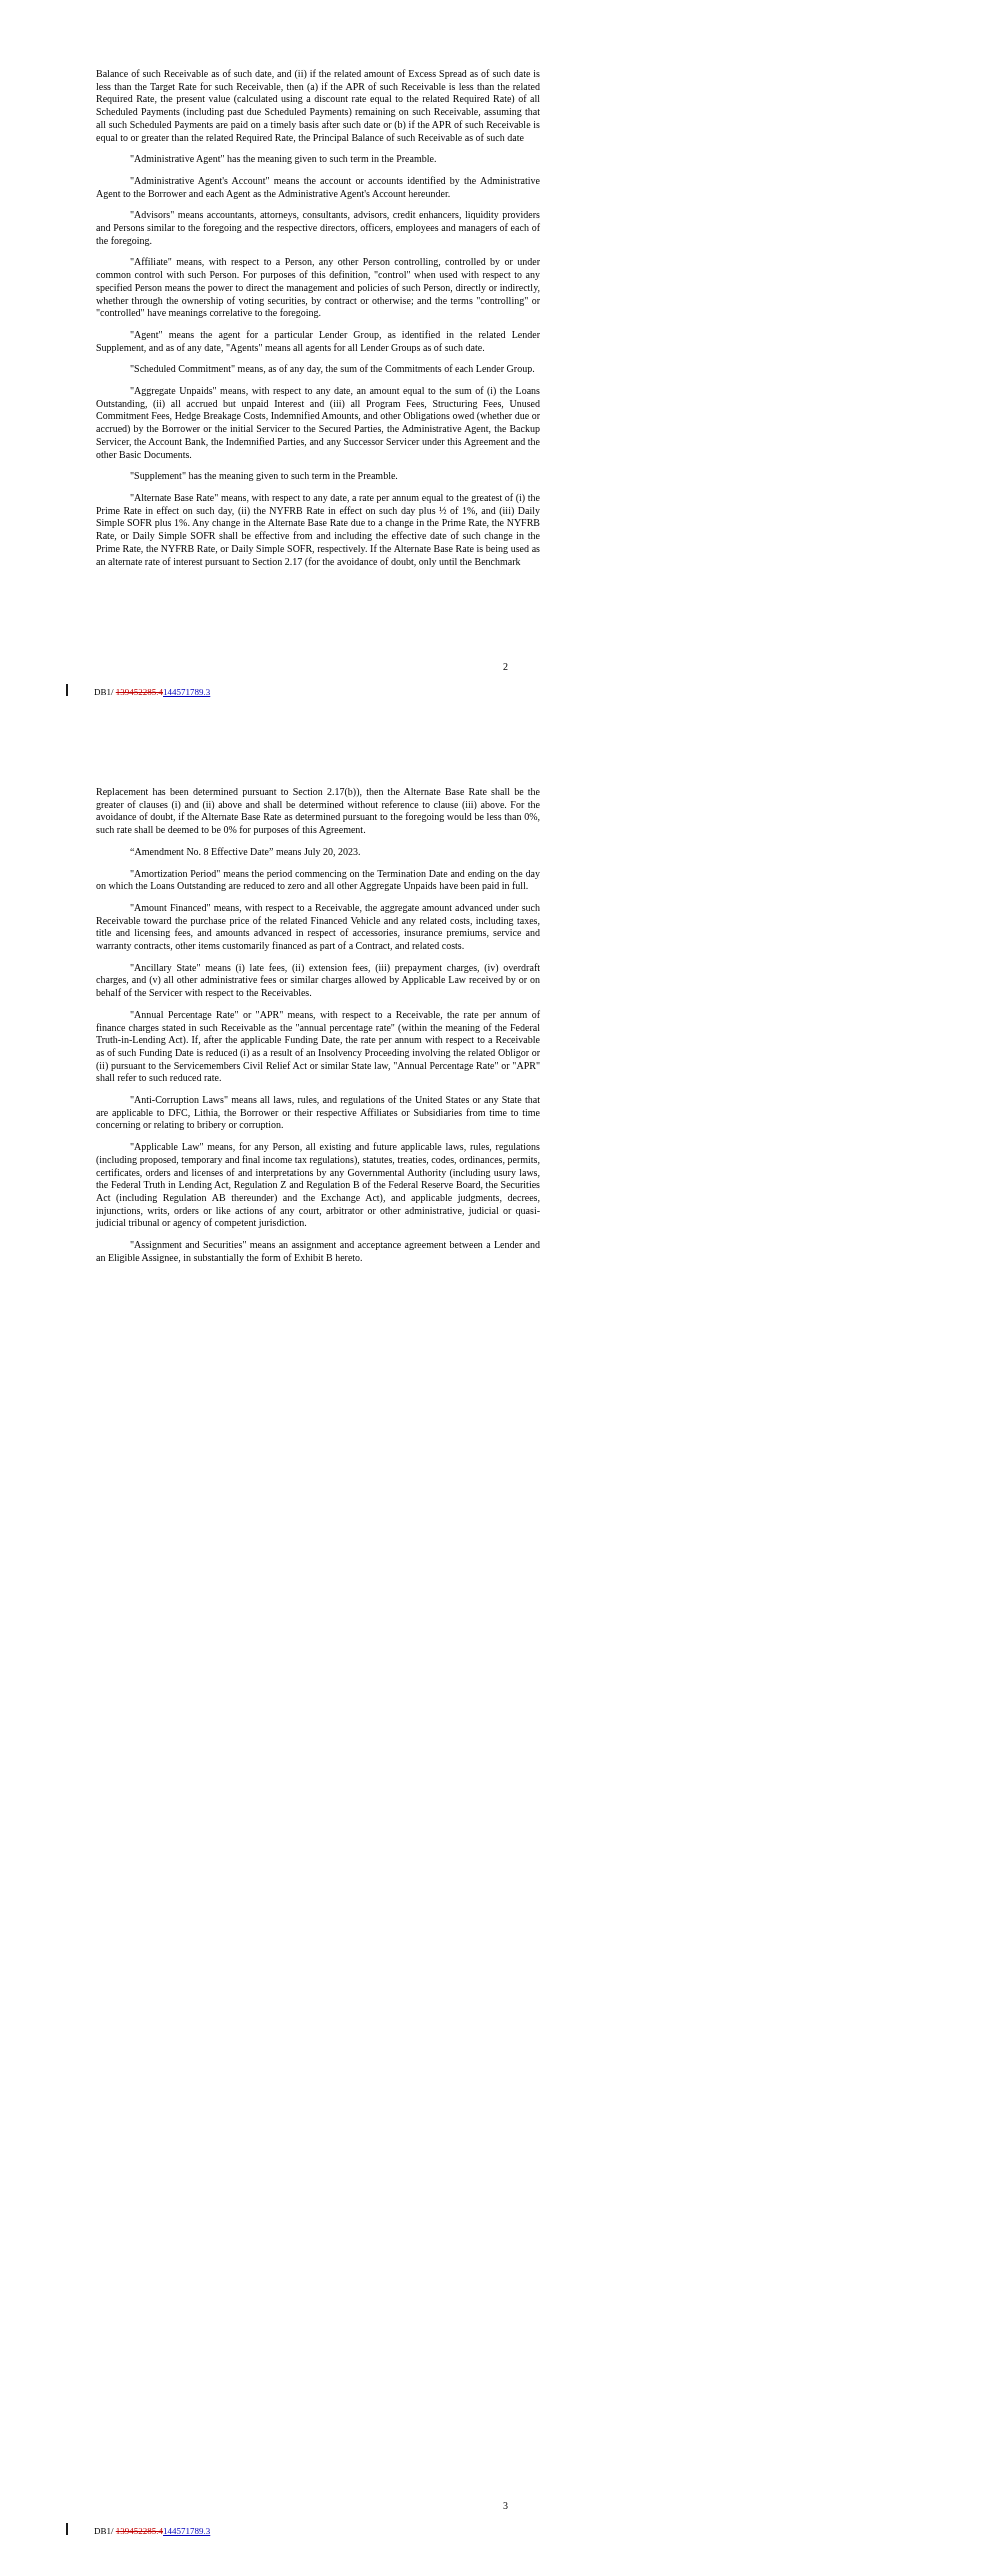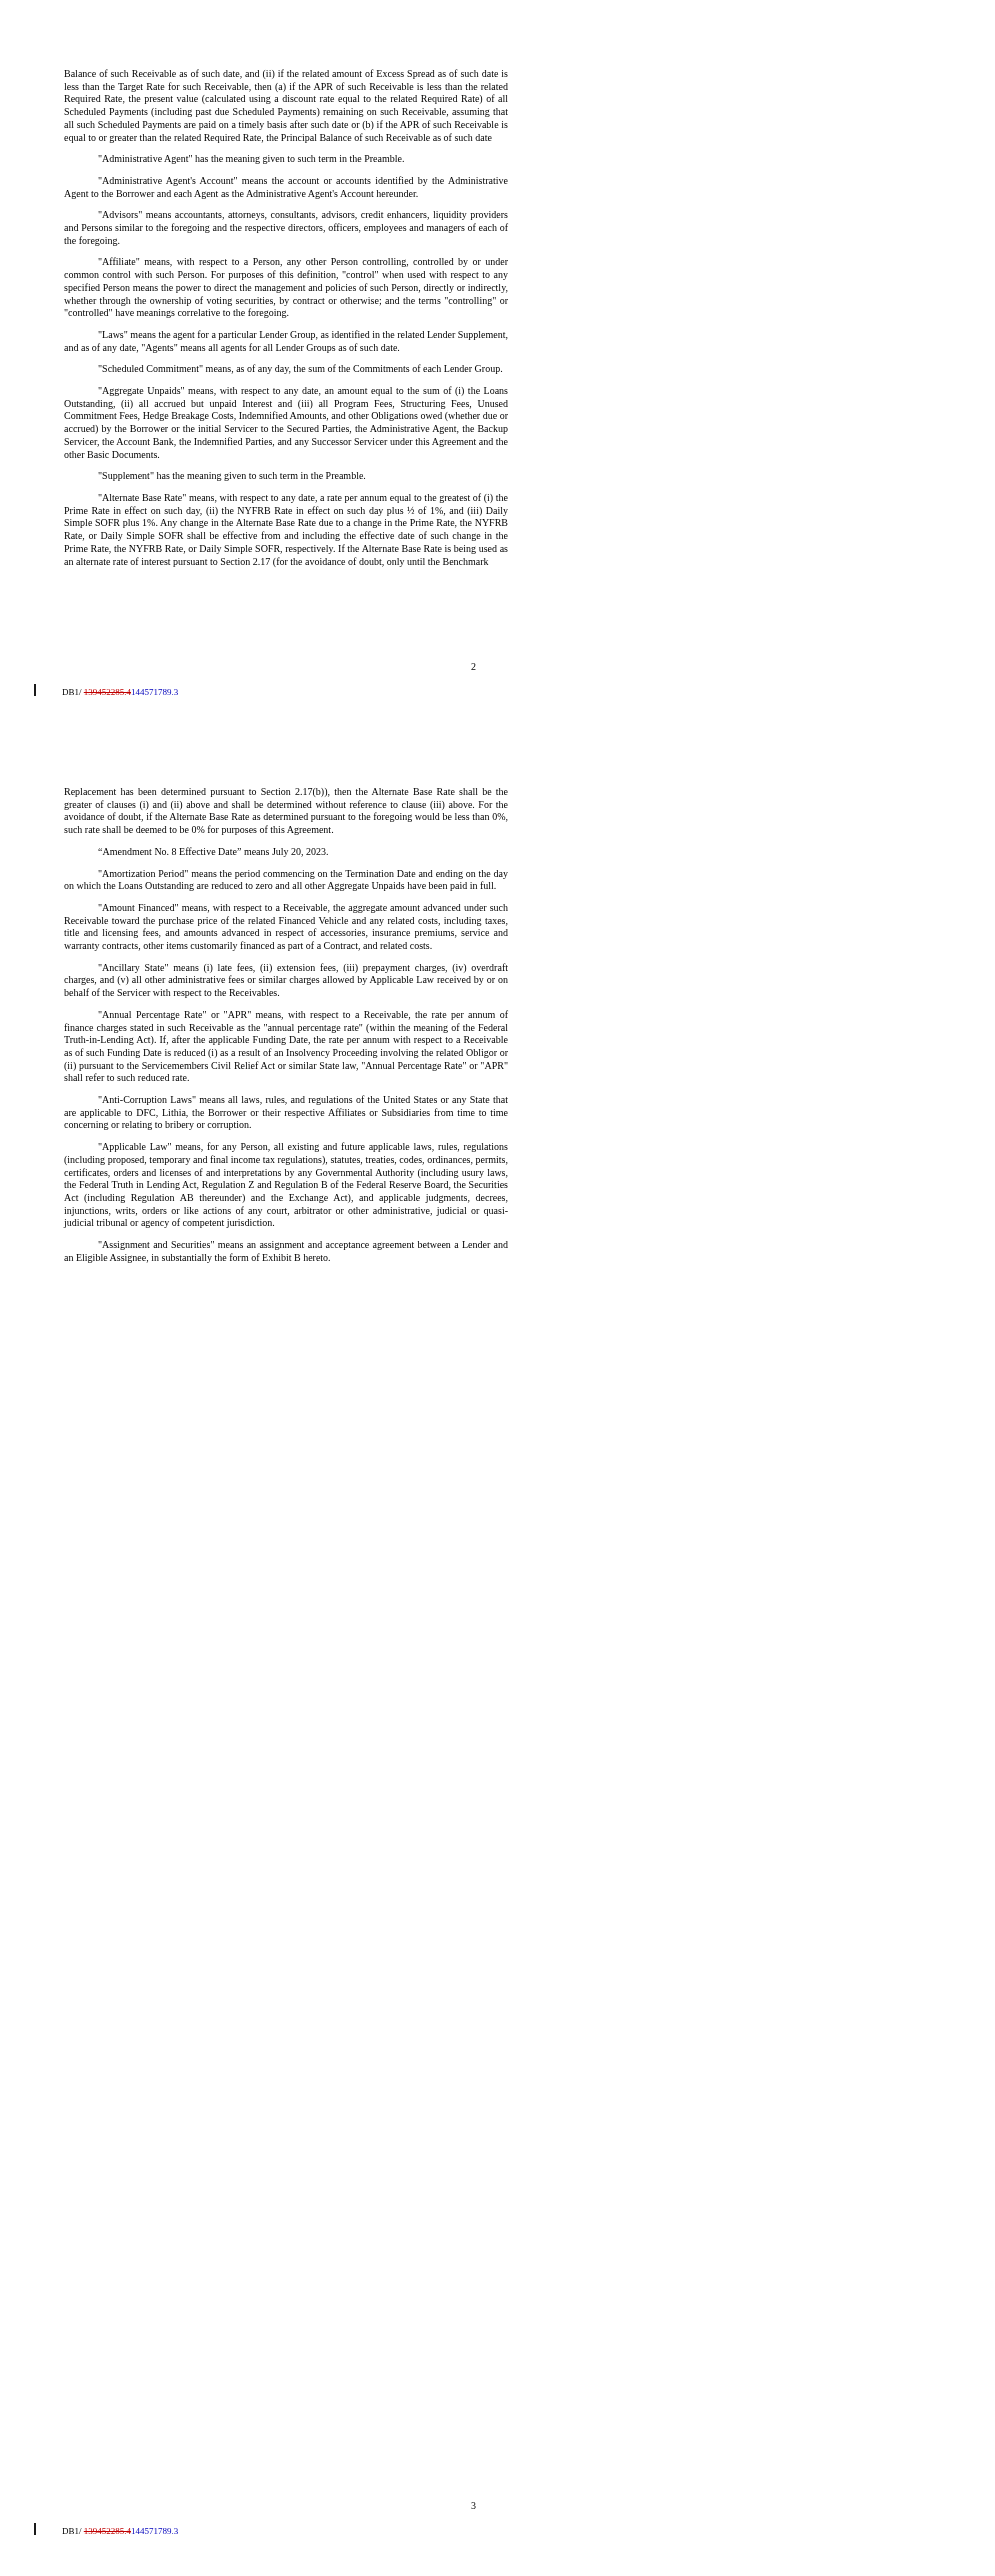--- a/index.html
+++ b/index.html
@@ -7,21 +7,21 @@
     width: 995px;
     height: 2576px;
     position: relative;
     background: #ffffff;
     overflow: hidden;
     font-family: "Liberation Serif", serif;
     color: #000000;
     --deleted: #c00000;
     --inserted: #0000bb;
   }
-  .doc { position: absolute; inset: 0; }
+  .doc { position: absolute; inset: 0; margin-left: 32px; }
 
   .content {
     position: absolute;
     left: 64px;
     width: 444px;
     font-size: 10px;
     line-height: 12.7px;
     text-align: justify;
   }
   .content-p2 { top: 68px; }
@@ -46,21 +46,21 @@
     position: absolute;
     left: 62px;
     font-size: 9px;
     line-height: 11.3px;
     white-space: nowrap;
   }
   .footer-2 { top: 687px; }
   .footer-3 { top: 2526px; }
 
   .footer .del { color: var(--deleted); text-decoration: line-through; text-align: center; }
-  .footer .ins { color: var(--inserted); }
+  .footer .ins { color: var(--inserted); text-decoration: underline; }
 
   .change-bar {
     position: absolute;
     left: 34px;
     width: 1.9px;
     height: 12.3px;
     background: #1a1a1a;
   }
   .bar-2 { top: 684px; }
   .bar-3 { top: 2523px; }
@@ -70,21 +70,21 @@
 
 <div class="doc">
 
   <section>
     <div class="content content-p2">
         <p class="para no-indent"><span>Balance of such Receivable as of such date, and (ii) if the related amount of Excess Spread as of such date is less than the Target Rate for such Receivable, then (a) if the APR of such Receivable is less than the related Required Rate, the present value (calculated using a discount rate equal to the related Required Rate) of all Scheduled Payments (including past due Scheduled Payments) remaining on such Receivable, assuming that all such Scheduled Payments are paid on a timely basis after such date or (b) if the APR of such Receivable is equal to or greater than the related Required Rate, the Principal Balance of such Receivable as of such date</span></p>
         <p class="para"><span>"</span><span class="term">Administrative Agent</span><span>" has the meaning given to such term in the Preamble.</span></p>
         <p class="para"><span>"</span><span class="term">Administrative Agent's Account</span><span>" means the account or accounts identified by the Administrative Agent to the Borrower and each Agent as the Administrative Agent's Account hereunder.</span></p>
         <p class="para"><span>"</span><span class="term">Advisors</span><span>" means accountants, attorneys, consultants, advisors, credit enhancers, liquidity providers and Persons similar to the foregoing and the respective directors, officers, employees and managers of each of the foregoing.</span></p>
         <p class="para"><span>"</span><span class="term">Affiliate</span><span>" means, with respect to a Person, any other Person controlling, controlled by or under common control with such Person.  For purposes of this definition, "control" when used with respect to any specified Person means the power to direct the management and policies of such Person, directly or indirectly, whether through the ownership of voting securities, by contract or otherwise; and the terms "controlling" or "controlled" have meanings correlative to the foregoing.</span></p>
-        <p class="para"><span>"</span><span class="term">Laws</span><span>" means the agent for a particular Lender Group, as identified in the related Lender Supplement, and as of any date, "</span><span class="term">Agents</span><span>" means all agents for all Lender Groups as of such date.</span></p>
+        <p class="para"><span>"</span><span class="term">Agent</span><span>" means the agent for a particular Lender Group, as identified in the related Lender Supplement, and as of any date, "</span><span class="term">Agents</span><span>" means all agents for all Lender Groups as of such date.</span></p>
         <p class="para"><span>"</span><span class="term">Scheduled Commitment</span><span>" means, as of any day, the sum of the Commitments of each Lender Group.</span></p>
         <p class="para"><span>"</span><span class="term">Aggregate Unpaids</span><span>" means, with respect to any date, an amount equal to the sum of (i) the Loans Outstanding, (ii) all accrued but unpaid Interest and (iii) all Program Fees, Structuring Fees, Unused Commitment Fees, Hedge Breakage Costs, Indemnified Amounts, and other Obligations owed (whether due or accrued) by the Borrower or the initial Servicer to the Secured Parties, the Administrative Agent, the Backup Servicer, the Account Bank, the Indemnified Parties, and any Successor Servicer under this Agreement and the other Basic Documents.</span></p>
         <p class="para"><span>"</span><span class="term">Supplement</span><span>" has the meaning given to such term in the Preamble.</span></p>
         <p class="para"><span>"</span><span class="term">Alternate Base Rate</span><span>" means, with respect to any date, a rate per annum equal to the greatest of (i) the Prime Rate in effect on such day, (ii) the NYFRB Rate in effect on such day plus ½ of 1%, and (iii) Daily Simple SOFR plus 1%.  Any change in the Alternate Base Rate due to a change in the Prime Rate, the NYFRB Rate, or Daily Simple SOFR shall be effective from and including the effective date of such change in the Prime Rate, the NYFRB Rate, or Daily Simple SOFR, respectively.  If the Alternate Base Rate is being used as an alternate rate of interest pursuant to Section 2.17 (for the avoidance of doubt, only until the Benchmark</span></p>
       </div>
     <div class="page-number pn-2">2</div>
     <div class="change-bar bar-2"></div>
     <div class="footer footer-2"><span>DB1/ </span><span class="del">139452285.4</span><span class="ins">144571789.3</span></div>
   </section>
 

